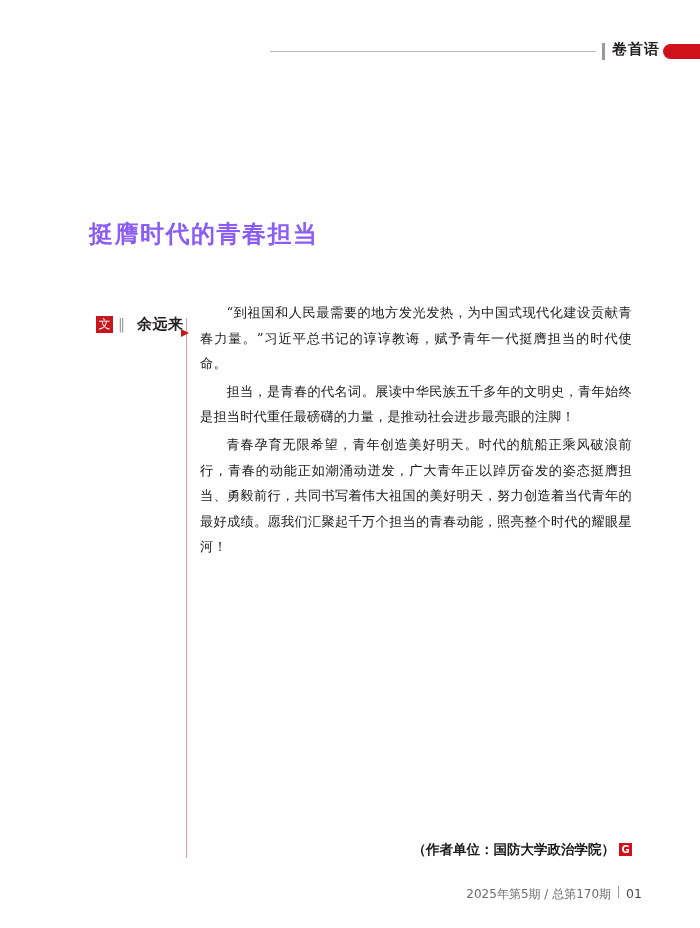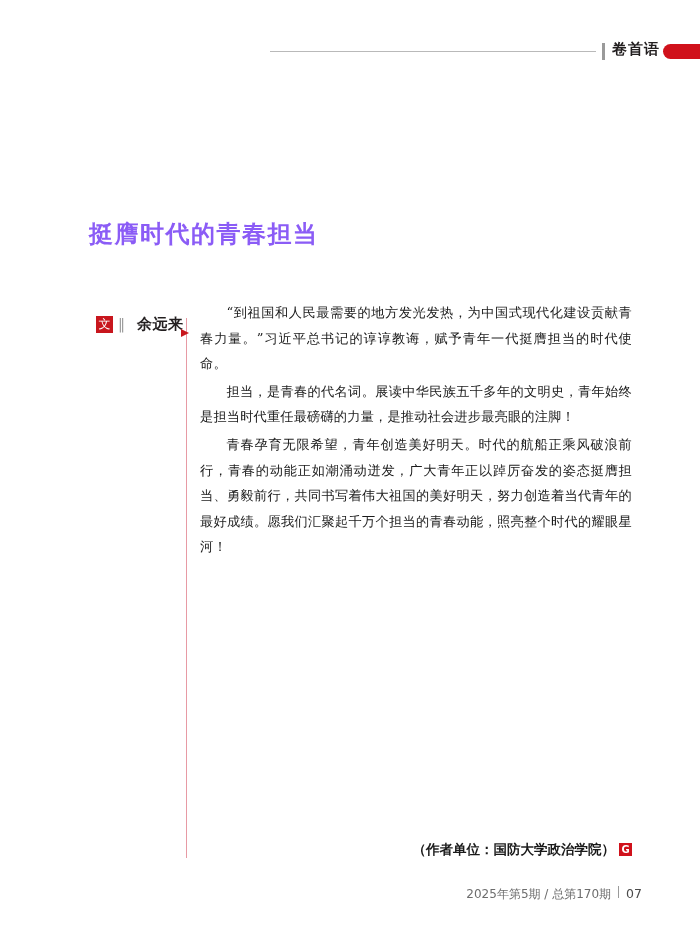--- a/index.html
+++ b/index.html
@@ -237,14 +237,14 @@
   <p>青春孕育无限希望，青年创造美好明天。时代的航船正乘风破浪前行，青春的动能正如潮涌动迸发，广大青年正以踔厉奋发的姿态挺膺担当、勇毅前行，共同书写着伟大祖国的美好明天，努力创造着当代青年的最好成绩。愿我们汇聚起千万个担当的青春动能，照亮整个时代的耀眼星河！</p>
 </div>
 
 <div class="affiliation">
   <span>（作者单位：国防大学政治学院）</span><span class="affiliation-mark">G</span>
 </div>
 
 <div class="page-footer">
   <span class="footer-issue">2025年第5期 / 总第170期</span>
   <span class="footer-divider"></span>
-  <span class="footer-pageno">07</span>
+  <span class="footer-pageno">01</span>
 </div>
 
 </body></html>

